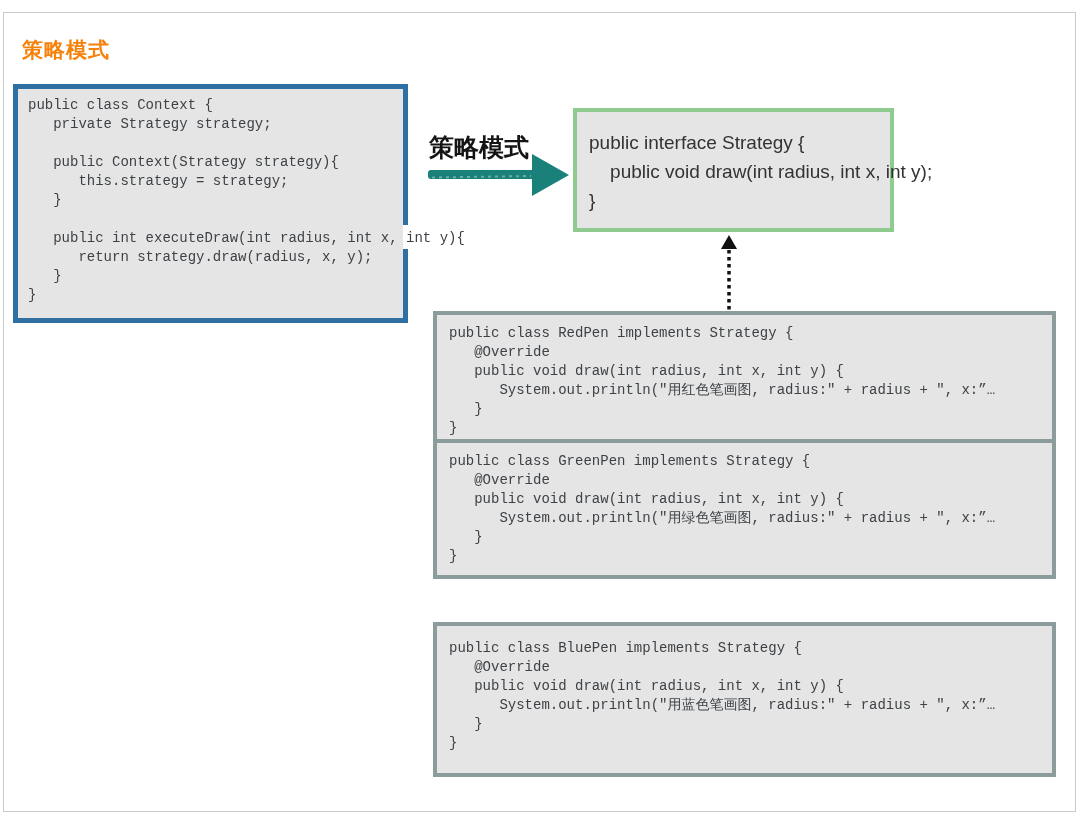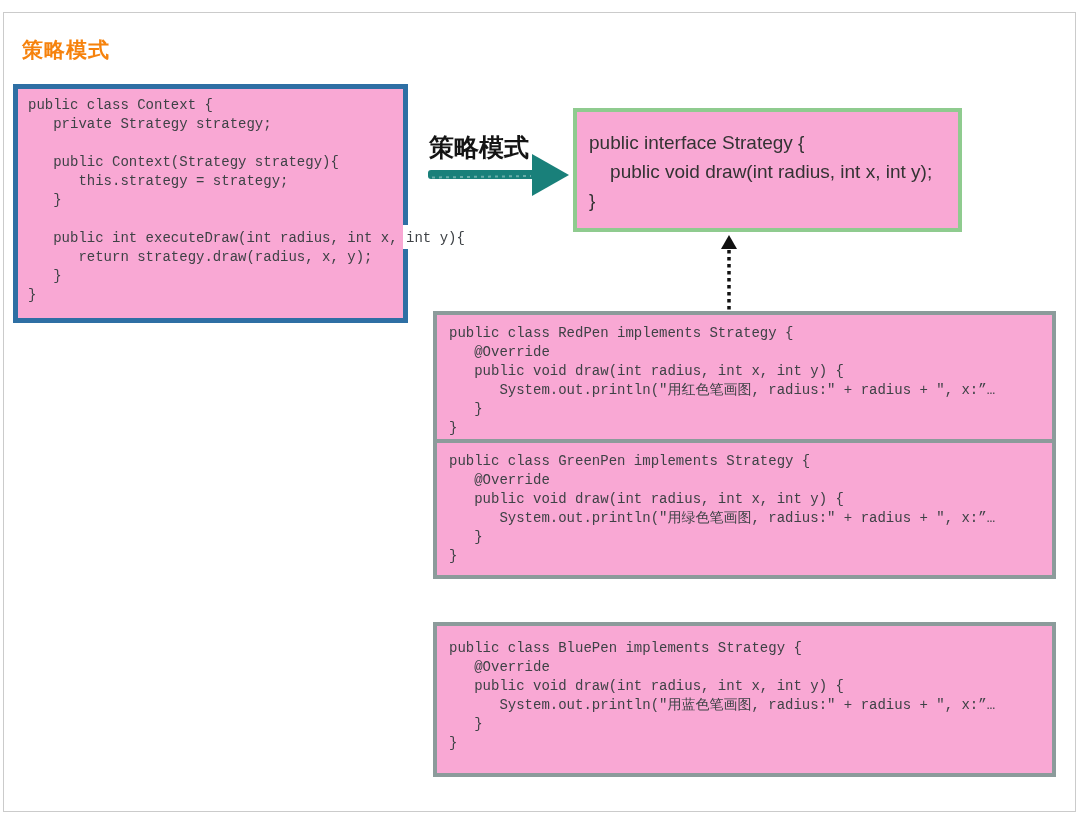--- a/index.html
+++ b/index.html
@@ -20,21 +20,21 @@
     position:absolute;
     left:22px;top:36px;
     font-size:21px;
     font-weight:bold;
     color:#f6820c;
     letter-spacing:1px;
   }
   .code-box{
     position:absolute;
     box-sizing:border-box;
-    background:#f9a8d4;
+    background:#e5e5e5;
   }
   .code-box pre{
     margin:0;
     font-family:"Liberation Mono","DejaVu Sans Mono",monospace;
     font-size:14px;
     line-height:19px;
     color:#3e4246;
     white-space:pre;
   }
   .context-box{
@@ -58,21 +58,21 @@
     left:429px;top:131px;
     font-size:25px;
     font-weight:bold;
     color:#141414;
   }
   .use-arrow-svg{
     position:absolute;
     left:426px;top:152px;
   }
   .strategy-box{
-    left:573px;top:108px;width:389px;height:124px;
+    left:573px;top:108px;width:321px;height:124px;
     border:4px solid #8fcb8f;
   }
   .strategy-box pre{
     font-family:"Liberation Sans",sans-serif;
     font-size:19px;
     line-height:29px;
     color:#333333;
     padding:16px 0 0 12px;
   }
   .dotted-arrow-svg{

